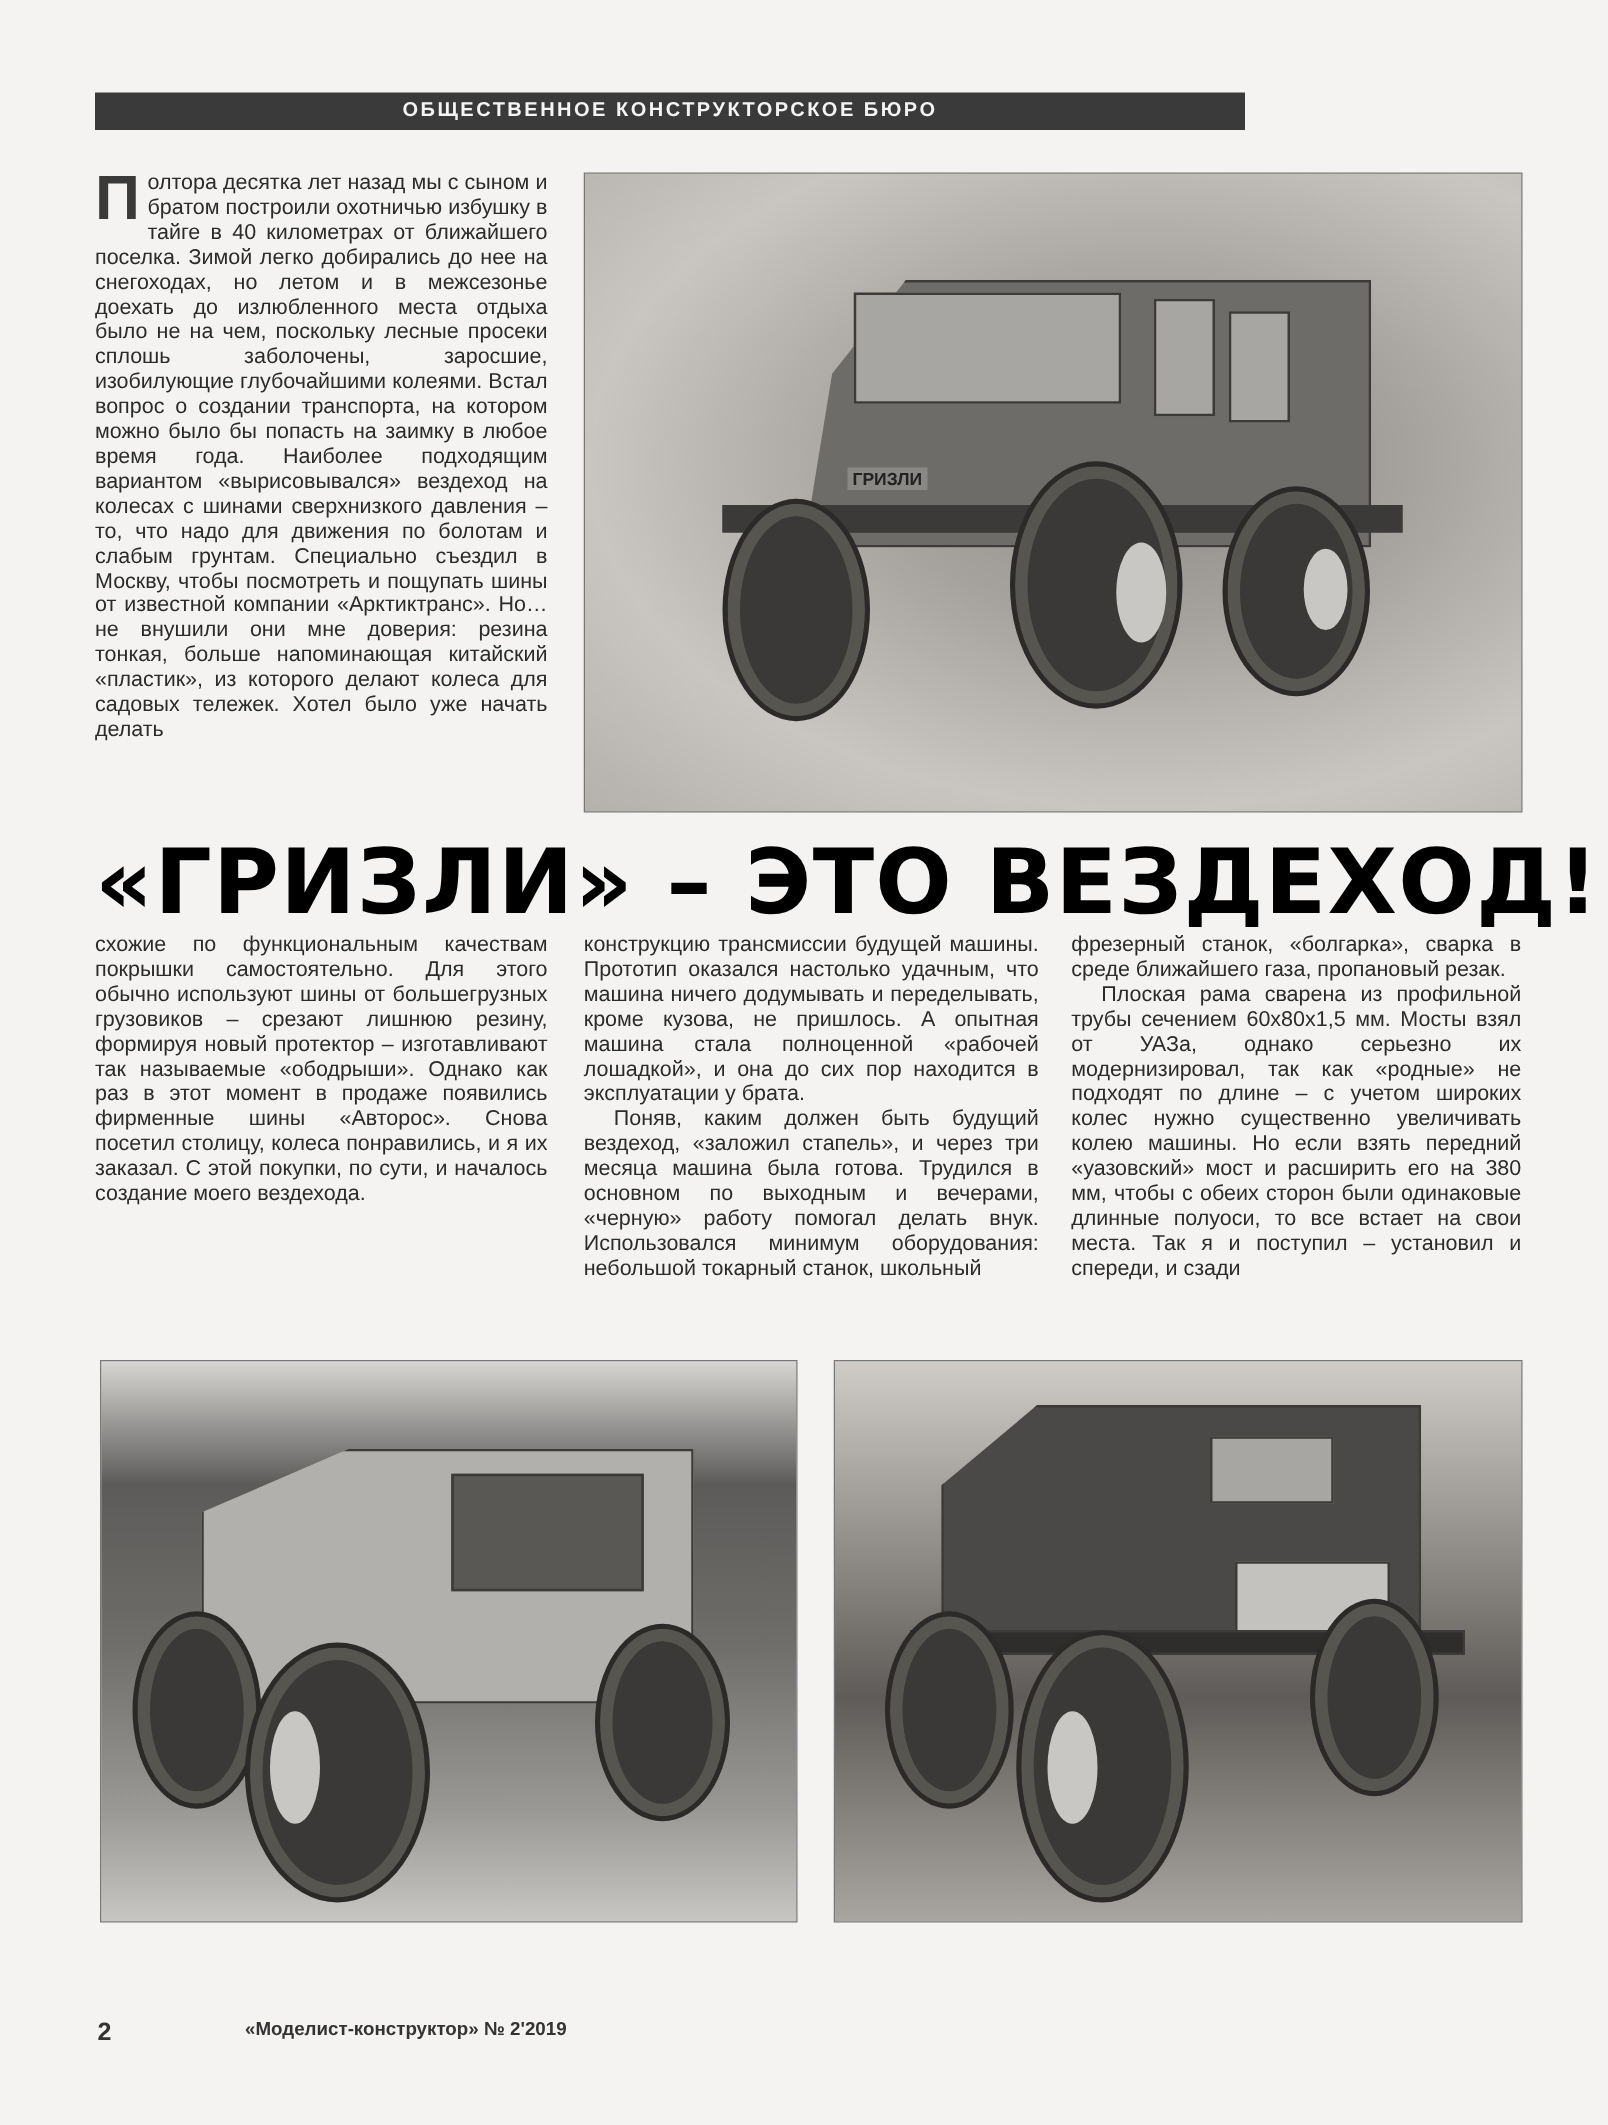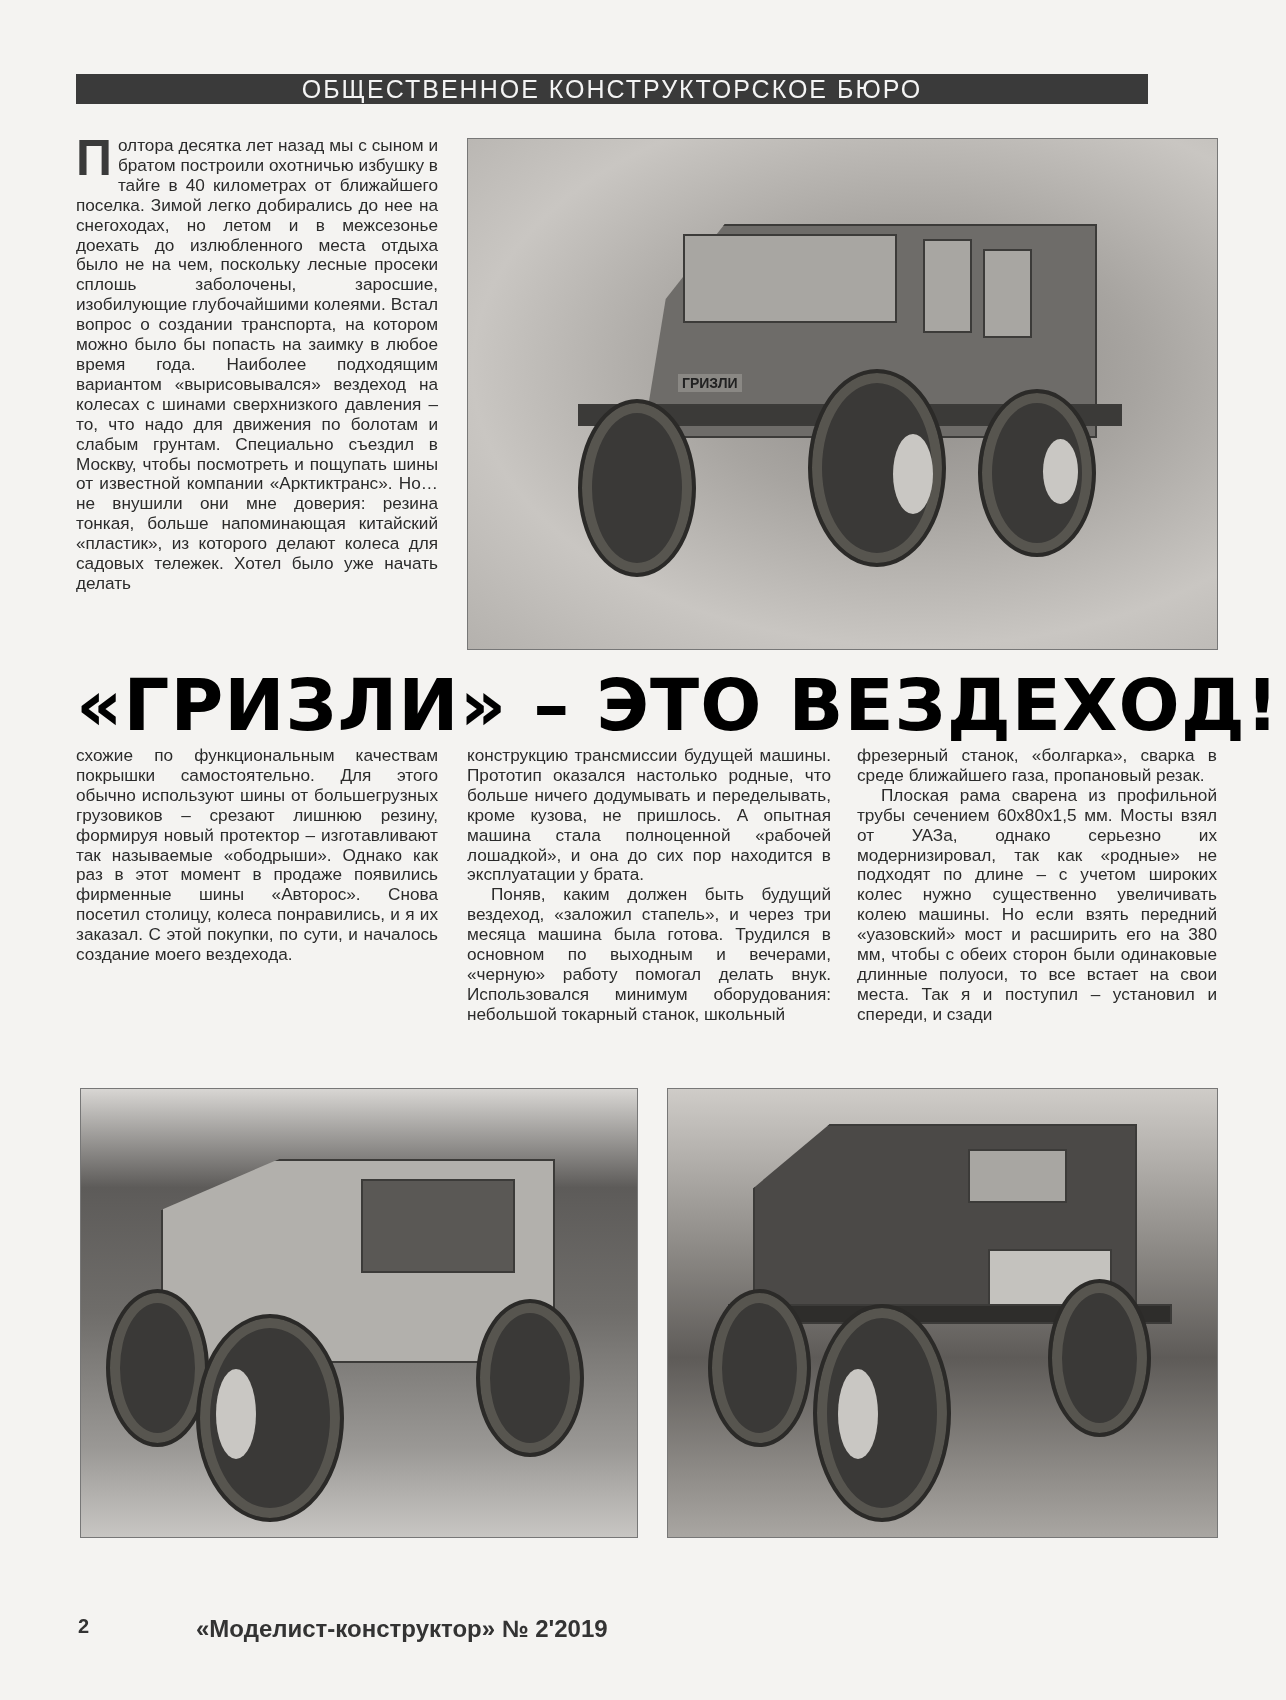--- a/index.html
+++ b/index.html
@@ -6,24 +6,24 @@
     body {
       width: 1286px; height: 1700px;
       background: #f4f3f1;
       position: relative;
       overflow: hidden;
       font-family: "Liberation Sans", sans-serif;
       color: #2a2a2a;
     }
     .page { position: absolute; left: 0; top: 0; width: 1286px; height: 1700px; }
     .section-bar {
-      position: absolute; left: 76px; top: 74px; width: 1072px; height: 30px;
+      position: absolute; left: 76px; top: 74px; width: 920px; height: 30px;
       background: #3a3a3a;
       color: #f4f4f4;
-      font-weight: normal; font-size: 25px; letter-spacing: 2px;
+      font-weight: bold; font-size: 16px; letter-spacing: 2px;
       display: flex; align-items: center; justify-content: center;
     }
     .col {
       position: absolute;
       font-size: 17.2px; line-height: 19.9px;
       text-align: justify;
       color: #2b2b2b;
     }
     .col p { margin: 0; }
     .col p.indent { text-indent: 24px; }
@@ -62,21 +62,21 @@
     .c3 { left: 857px; top: 746px; width: 360px; }
     .caption {
       position: absolute; top: 1552px;
       font-family: "Liberation Serif", serif; font-weight: bold;
       font-size: 16.5px; line-height: 21px; color: #3a3a3a;
       text-align: justify;
     }
     .cap-left { left: 80px; width: 556px; }
     .cap-right { left: 667px; width: 550px; }
     .footer { position: absolute; top: 1615px; left: 78px; font-weight: bold; font-size: 20px; color: #333; }
-    .footer-title { position: absolute; top: 1615px; left: 196px; font-weight: bold; font-size: 24px; color: #333; text-align: center; }
+    .footer-title { position: absolute; top: 1615px; left: 196px; font-weight: bold; font-size: 15px; color: #333; text-align: center; }
   </style>
 </head>
 <body>
 
 <div class="page">
 
   <div class="section-bar">
     <span>ОБЩЕСТВЕННОЕ КОНСТРУКТОРСКОЕ БЮРО</span>
   </div>
 
@@ -100,21 +100,21 @@
       <div style="position:absolute;left:210px;top:235px;font-weight:bold;font-size:14px;color:#222;background:#8a8884;padding:1px 4px;">ГРИЗЛИ</div>
     </div>
   </div>
 
   <div class="headline">«ГРИЗЛИ» – ЭТО ВЕЗДЕХОД!</div>
 
   <div class="col c1">
     <p>схожие по функциональным качествам покрышки самостоятельно. Для этого обычно используют шины от большегрузных грузовиков – срезают лишнюю резину, формируя новый протектор – изготавливают так называемые «ободрыши». Однако как раз в этот момент в продаже появились фирменные шины «Авторос». Снова посетил столицу, колеса понравились, и я их заказал. С этой покупки, по сути, и началось создание моего вездехода.</p>
   </div>
   <div class="col c2">
-    <p>конструкцию трансмиссии будущей машины. Прототип оказался настолько родные, что больше ничего додумывать и переделывать, кроме кузова, не пришлось. А опытная машина стала полноценной «рабочей лошадкой», и она до сих пор находится в эксплуатации у брата.</p>
+    <p>конструкцию трансмиссии будущей машины. Прототип оказался настолько удачным, что машина ничего додумывать и переделывать, кроме кузова, не пришлось. А опытная машина стала полноценной «рабочей лошадкой», и она до сих пор находится в эксплуатации у брата.</p>
     <p class="indent">Поняв, каким должен быть будущий вездеход, «заложил стапель», и через три месяца машина была готова. Трудился в основном по выходным и вечерами, «черную» работу помогал делать внук. Использовался минимум оборудования: небольшой токарный станок, школьный</p>
   </div>
   <div class="col c3">
     <p>фрезерный станок, «болгарка», сварка в среде ближайшего газа, пропановый резак.</p>
     <p class="indent">Плоская рама сварена из профильной трубы сечением 60х80х1,5 мм. Мосты взял от УАЗа, однако серьезно их модернизировал, так как «родные» не подходят по длине – с учетом широких колес нужно существенно увеличивать колею машины. Но если взять передний «уазовский» мост и расширить его на 380 мм, чтобы с обеих сторон были одинаковые длинные полуоси, то все встает на свои места. Так я и поступил – установил и спереди, и сзади</p>
   </div>
 
   <div class="photo photo-left">
     <div class="vehicle" style="left:0;top:0;width:556px;height:448px;">
       <div class="body" style="left:80px;top:70px;width:390px;height:200px;background:#b2b0ac;clip-path:polygon(30% 0,100% 0,100% 100%,0 100%,0 25%);"></div>

